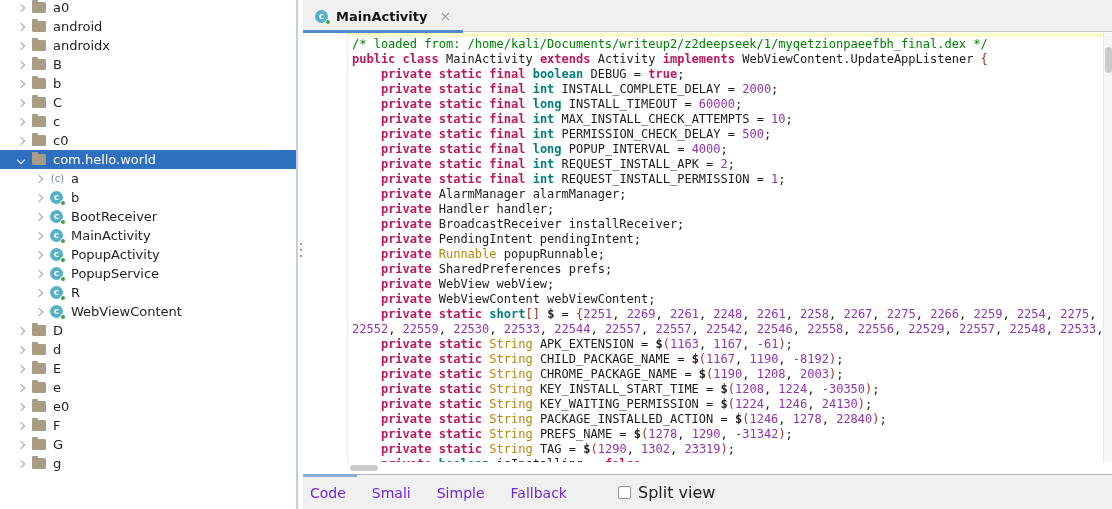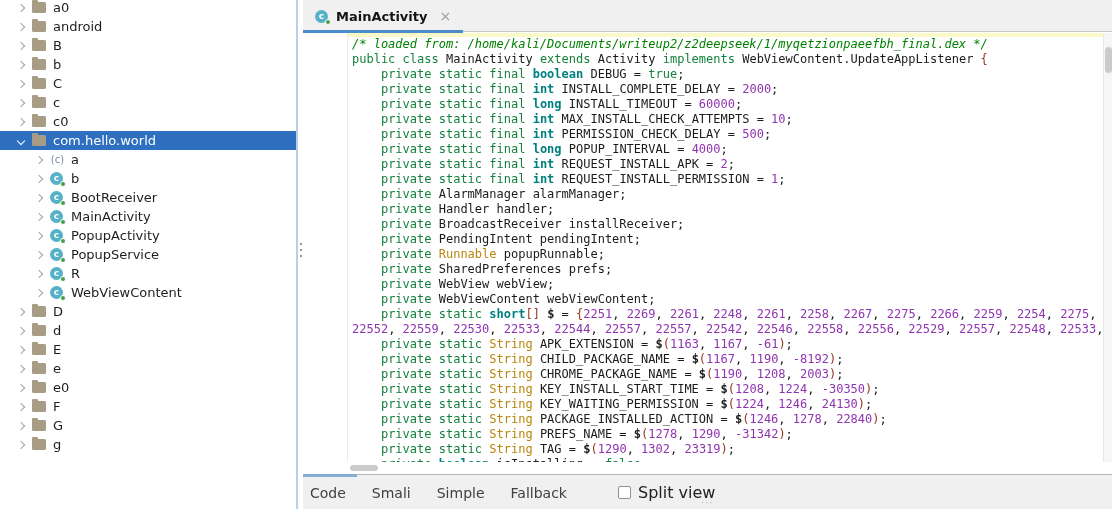--- a/index.html
+++ b/index.html
@@ -45,39 +45,39 @@
   .tab-label { font-weight:bold; font-size:13px; color:#141414; }
   .tab-close { margin-left:12px; color:#9a9a9a; font-size:14px; line-height:14px; }
 
   .code-area { position:absolute; left:0; top:33px; right:0; bottom:35px; background:#fff; overflow:hidden; }
   .caret-line { position:absolute; left:40px; top:0; right:9px; height:4px; background:#fafac8; }
   .gutter { position:absolute; left:0; top:0; bottom:12px; width:45px; background:#fff; border-right:1px solid #ececec; }
   .code { position:absolute; left:49px; top:4px; right:9px; bottom:12px;
           font-family:"DejaVu Sans Mono", monospace; font-size:12px; line-height:15px;
           white-space:pre; overflow:hidden; }
   .line { height:15px; }
-  .tok-k { color:#15803d; font-weight:normal;text-align:center; }
+  .tok-k { color:#be185d; font-weight:bold;text-align:center; }
   .tok-t { color:#008080; font-weight:bold; }
-  .tok-c { color:#008000; font-style:italic; }
+  .tok-c { color:#008000; }
   .tok-n { color:#8f34b0; }
   .tok-f { color:#b8860b; }
   .tok-b { color:#1b1b1b; font-weight:bold; }
   .tok-p { color:#96351f; }
   .tok-d { color:#1b1b1b; }
 
   .vscroll { position:absolute; right:0; top:0; bottom:12px; width:9px; background:#f6f6f6; border-left:1px solid #e8e8e8; }
   .vscroll .thumb { position:absolute; left:1px; top:14px; width:7px; height:26px; background:#cbcbcb; border-radius:4px; }
   .hscroll { position:absolute; left:0; right:9px; bottom:0; height:12px; background:#fff; }
   .hscroll .thumb { position:absolute; left:47px; top:3px; width:28px; height:6px; background:#cbcbcb; border-radius:3px; }
 
   
   .bottom-bar { position:absolute; left:0; right:0; bottom:0; height:35px; background:#f0f0f0; border-top:1px solid #b5b5b5; }
   .bottom-bar::before { content:""; position:absolute; left:0; top:-1px; width:54px; height:3px; background:#85aed6; }
   .mode-tabs { position:absolute; left:7px; top:0; height:35px; display:flex; align-items:center; }
-  .btab { margin-right:26px; font-size:14px; color:#404040; }
+  .btab { margin-right:26px; font-size:14px; color:#6d28d9; }
   .splitview { position:absolute; left:315px; top:0; height:35px; display:flex; align-items:center; }
   .checkbox { width:13px; height:13px; background:#fff; border:1px solid #919191; border-radius:2px; margin-right:7px; }
   .splitview span:last-child { font-size:16px; color:#222; }
   .hgrip { position:absolute; left:398px; top:22px; color:#b5b5b5; font-size:10px; letter-spacing:1px; }
 </style>
 </head>
 <body>
 
 <div class="app">
 
@@ -89,20 +89,25 @@
           <span class="lbl">a0</span>
         </div>
         <div class="row lvl0">
           <span class="chev"></span>
           <span class="folder-ic"></span>
           <span class="lbl">android</span>
         </div>
         <div class="row lvl0">
           <span class="chev"></span>
           <span class="folder-ic"></span>
+          <span class="lbl">androidx</span>
+        </div>
+        <div class="row lvl0">
+          <span class="chev"></span>
+          <span class="folder-ic"></span>
           <span class="lbl">B</span>
         </div>
         <div class="row lvl0">
           <span class="chev"></span>
           <span class="folder-ic"></span>
           <span class="lbl">b</span>
         </div>
         <div class="row lvl0">
           <span class="chev"></span>
           <span class="folder-ic"></span>

